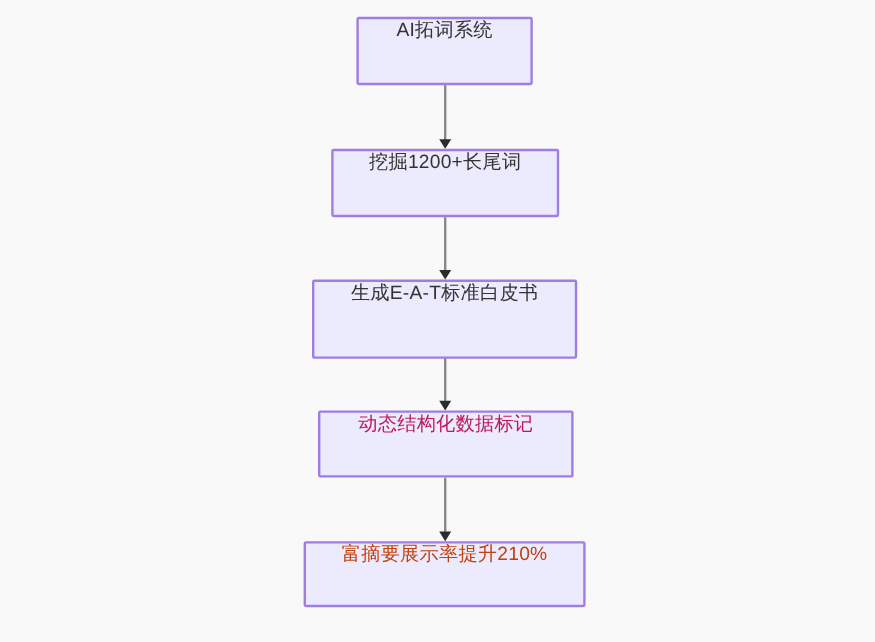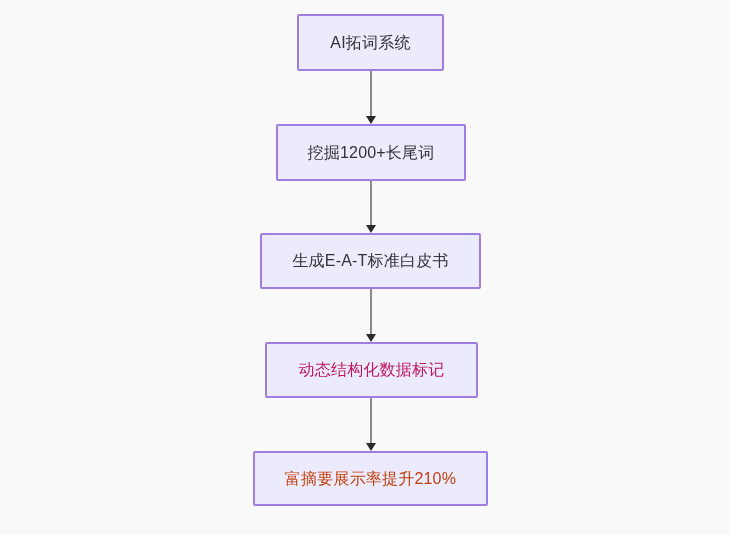--- a/index.html
+++ b/index.html
@@ -18,21 +18,21 @@
     width: 729px;
     height: 535px;
   }
   .node {
     position: absolute;
     box-sizing: border-box;
     background: #eceafd;
     border: 2px solid #9e7ee0;
     border-radius: 2px;
     display: flex;
-    align-items: center;
+    align-items: flex-start;
     justify-content: center;
     color: #333333;
     font-size: 16px;
     line-height: 1.2;
     white-space: nowrap;
     letter-spacing: 0.2px;
   }
   .edge {
     position: absolute;
     width: 0;
@@ -76,21 +76,21 @@
     <div class="edge-line" style="height: 46px; background: rgb(136, 136, 136);"></div>
     <div class="edge-head" style="top: 45px; border-top-color: rgb(43, 43, 43);"></div>
   </div>
 
   <div class="node" style="left: 297px; top: 14px; width: 147px; height: 57px; background: rgb(236, 234, 253); border-color: rgb(158, 126, 224); color: rgb(51, 51, 51);">
     <span>AI拓词系统</span>
   </div>
   <div class="node" style="left: 276px; top: 124px; width: 190px; height: 57px; background: rgb(236, 234, 253); border-color: rgb(158, 126, 224); color: rgb(51, 51, 51);">
     <span>挖掘1200+长尾词</span>
   </div>
-  <div class="node" style="left: 260px; top: 233px; width: 221px; height: 56px; background: rgb(236, 234, 253); border-color: rgb(158, 126, 224); color: rgb(51, 51, 51);">
+  <div class="node" style="left: 260px; top: 233px; width: 221px; height: 66px; background: rgb(236, 234, 253); border-color: rgb(158, 126, 224); color: rgb(51, 51, 51);">
     <span>生成E-A-T标准白皮书</span>
   </div>
   <div class="node" style="left: 265px; top: 342px; width: 213px; height: 56px; background: rgb(236, 234, 253); border-color: rgb(158, 126, 224); color: #be185d;">
     <span>动态结构化数据标记</span>
   </div>
   <div class="node" style="left: 253px; top: 451px; width: 235px; height: 55px; background: rgb(236, 234, 253); border-color: rgb(158, 126, 224); color: #c2410c;">
     <span>富摘要展示率提升210%</span>
   </div>
 
 </div>

